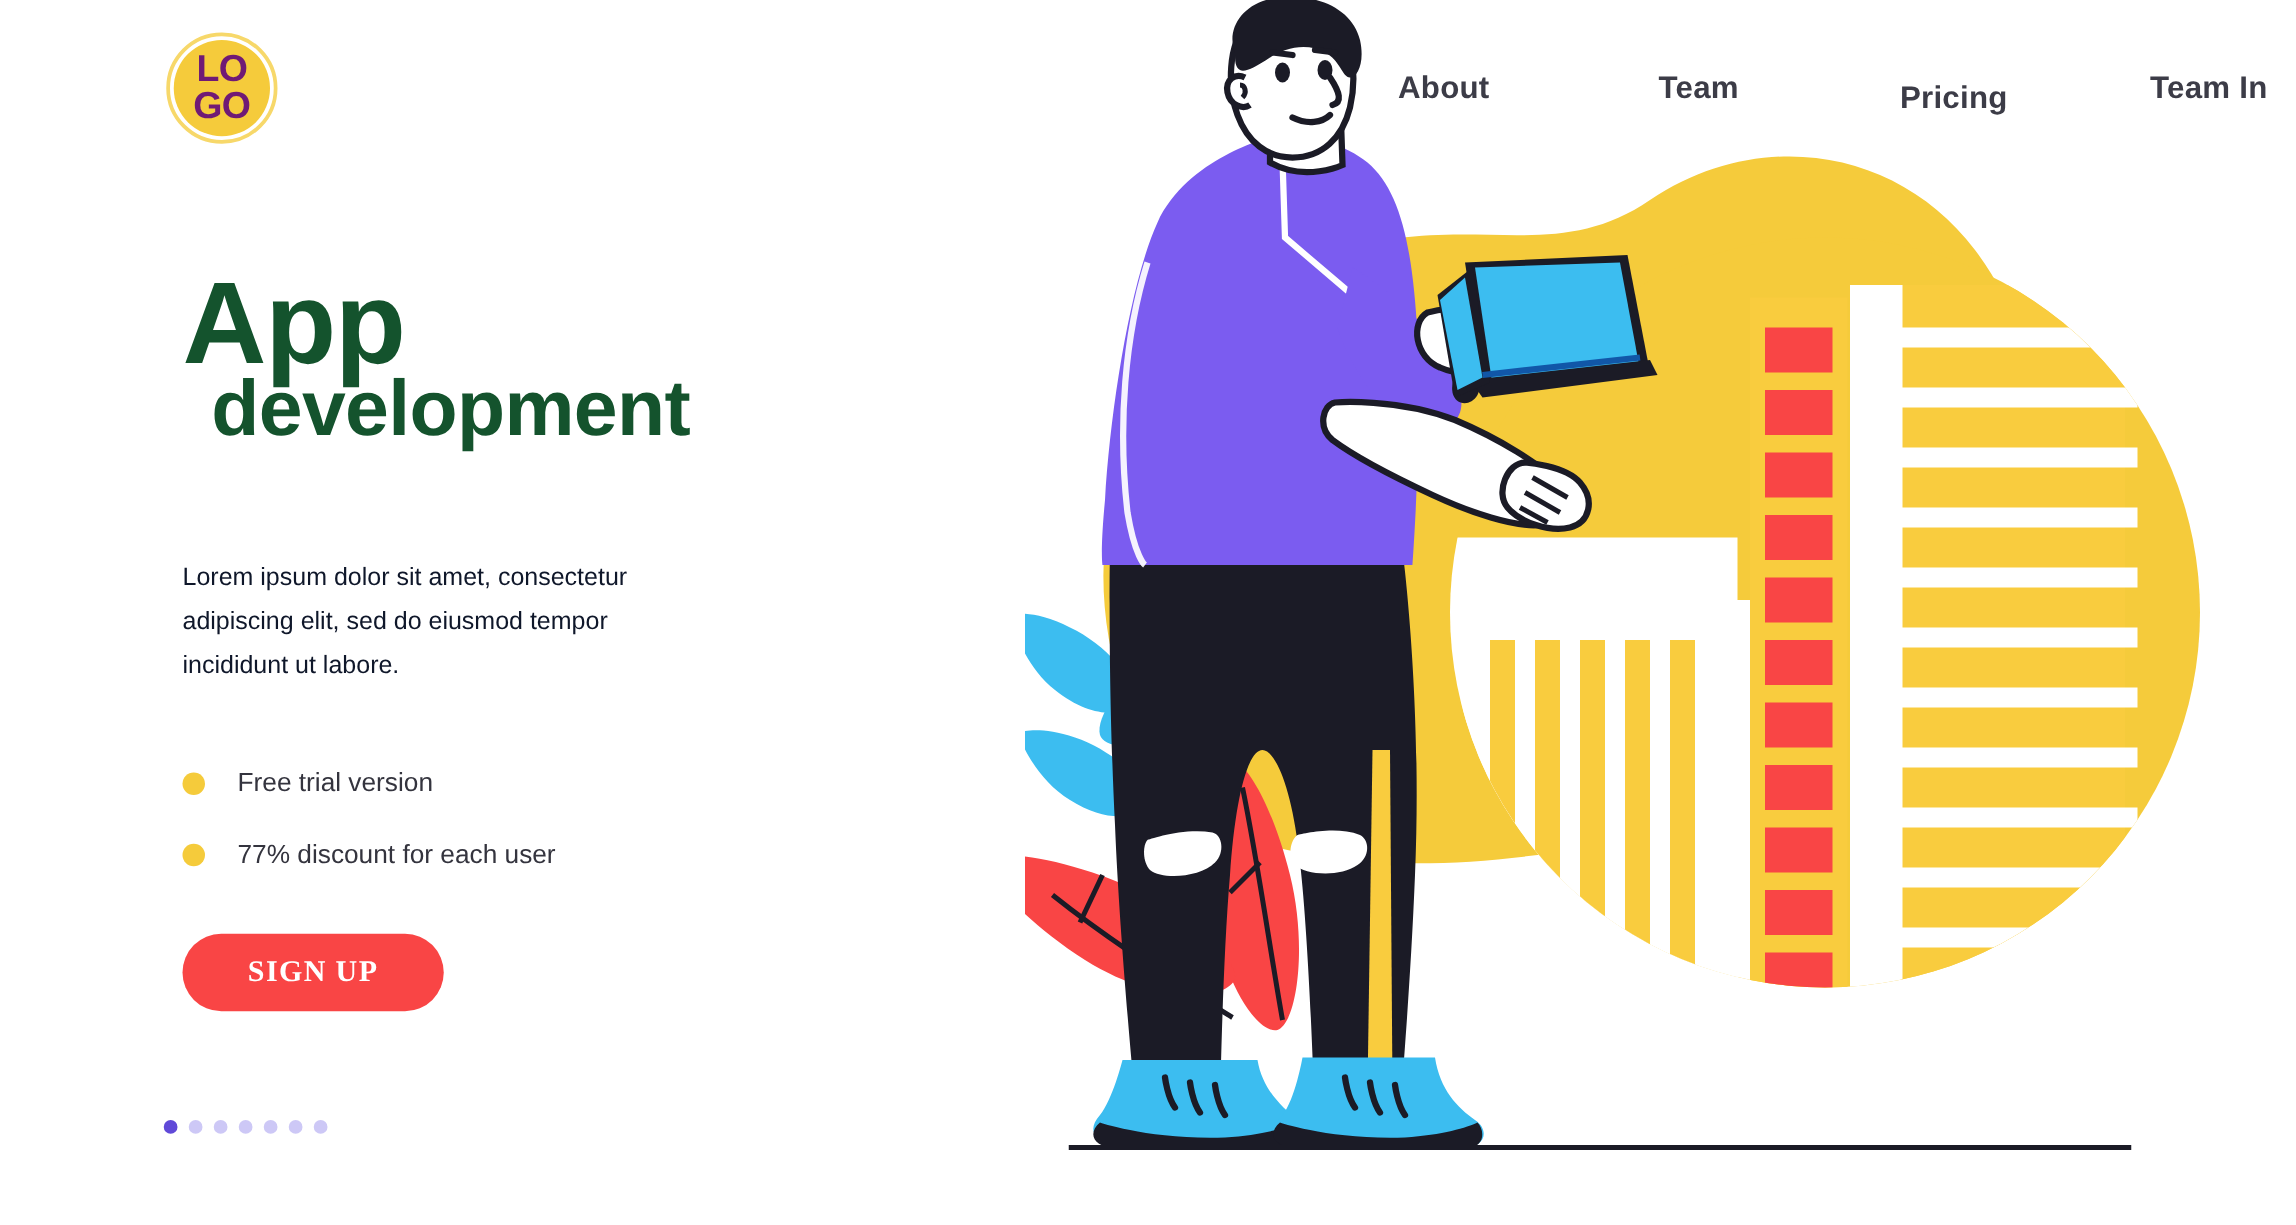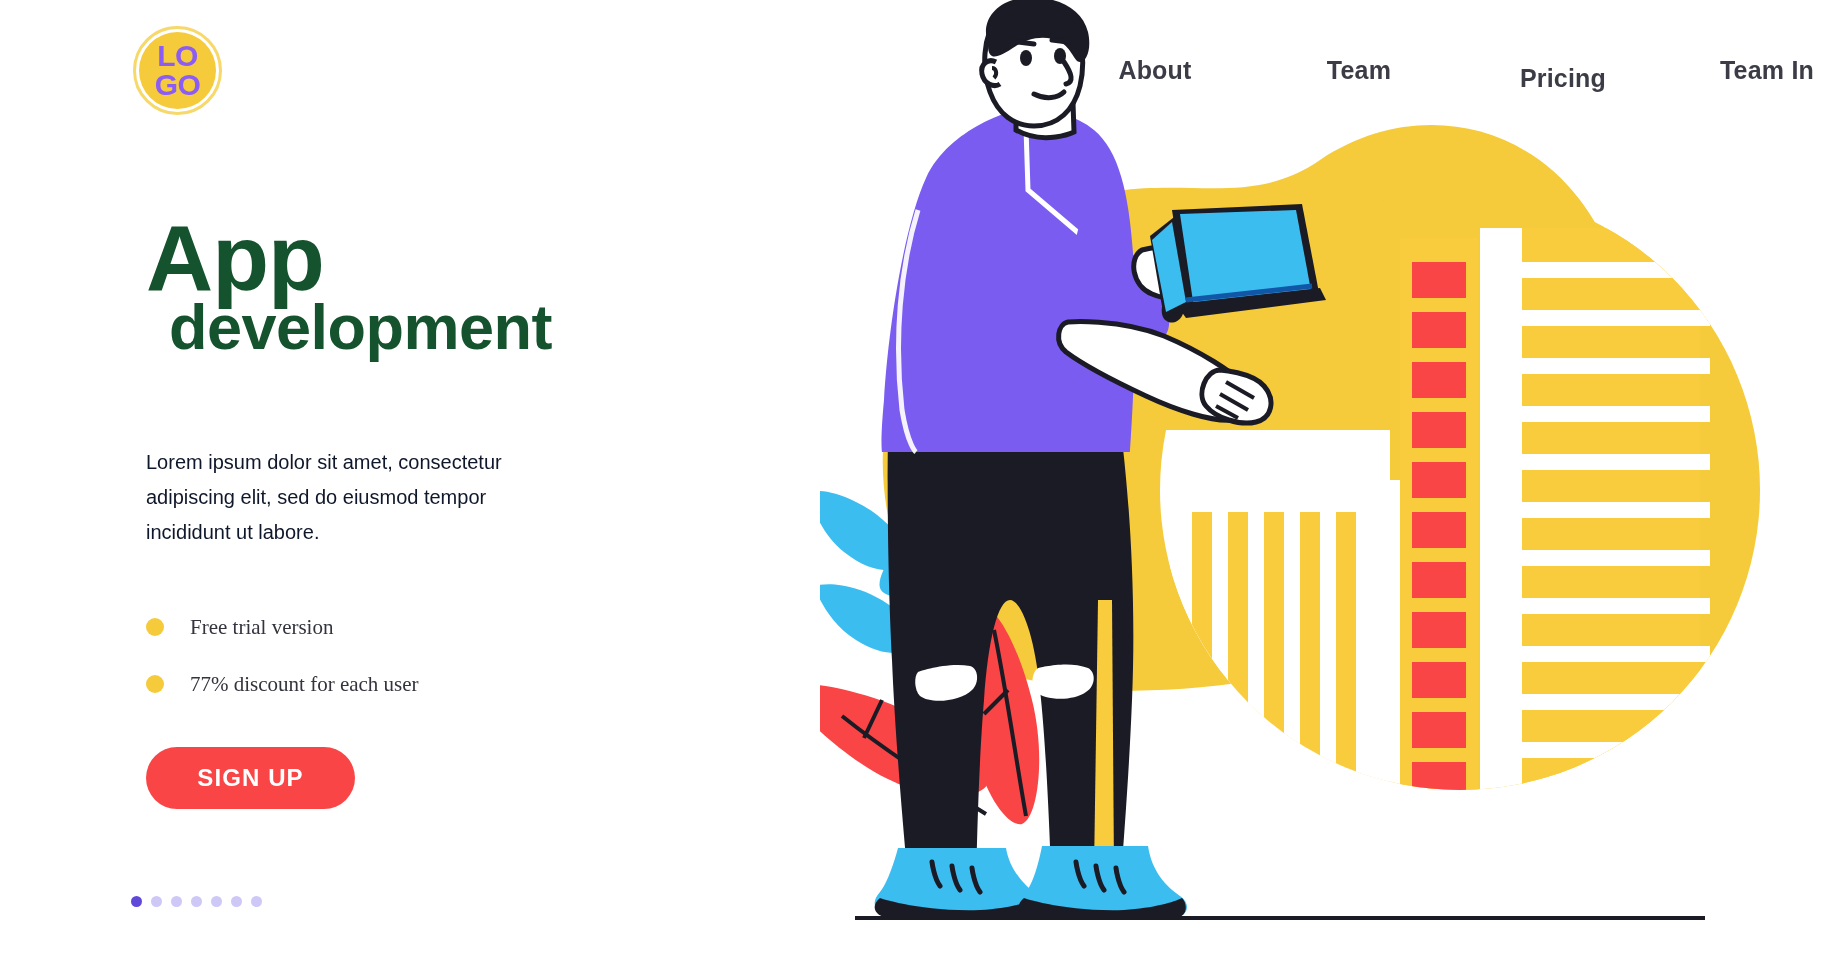--- a/index.html
+++ b/index.html
@@ -24,21 +24,21 @@
   }
   .logo-disc {
     position:absolute; left:6px; top:6px;
     width:77px; height:77px;
     border-radius:50%;
     background:#f5cb3b;
   }
   .logo-text {
     position:absolute; left:0; top:0; width:89px; height:89px;
     display:flex; flex-direction:column; align-items:center; justify-content:center;
-    color:#8b5cf6;
+    color:#701a75;
     font-weight:bold;
     font-size:30px;
     line-height:0.95;
     letter-spacing:-0.5px;
     font-family:"Liberation Sans", sans-serif;
   }
 
   .nav {
     position:absolute; left:1060px; top:47px;
     display:flex; align-items:center;
@@ -89,30 +89,29 @@
   .feature-dot {
     width:18px; height:18px; border-radius:50%;
     background:#f5cb3b;
     flex:0 0 auto;
     margin-right:26px;
   }
   .feature-label {
     color:#34343e;
     font-size:21px;
     white-space:nowrap;
-    font-family:Liberation Serif, serif;
   }
 
   .signup-btn {
     position:absolute; left:146px; top:747px;
     width:209px; height:62px;
     border:none; border-radius:31px;
     background:#f94545;
     color:#ffffff;
-    font-family:Liberation Sans, sans-serif;
+    font-family:Liberation Serif, serif;
     font-weight:bold;
     font-size:24px;
     letter-spacing:1.1px;
     cursor:pointer;
   }
 
   .dots {
     position:absolute; left:131px; top:896px;
     display:flex; align-items:center; gap:9px;
   }

